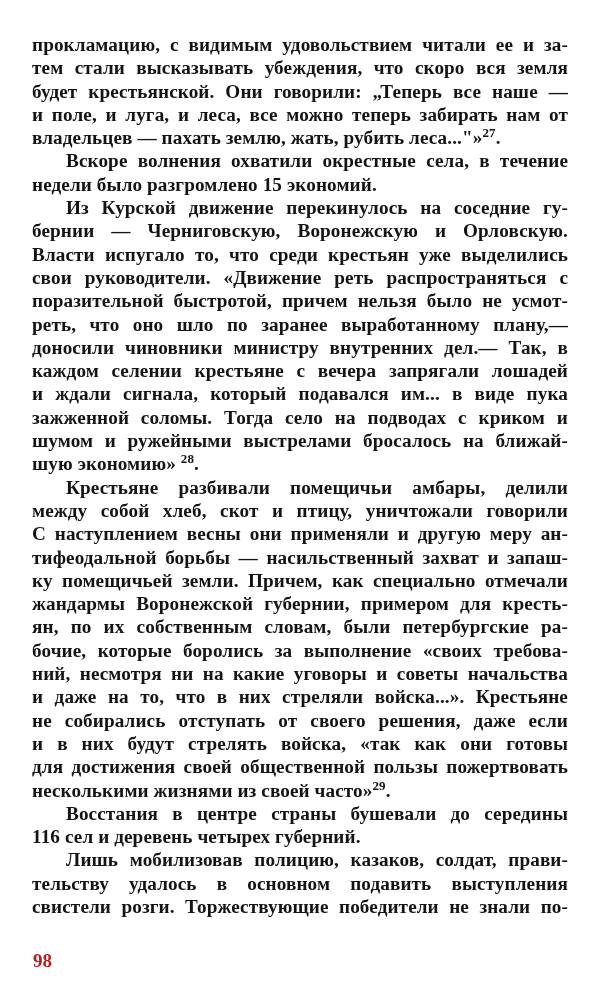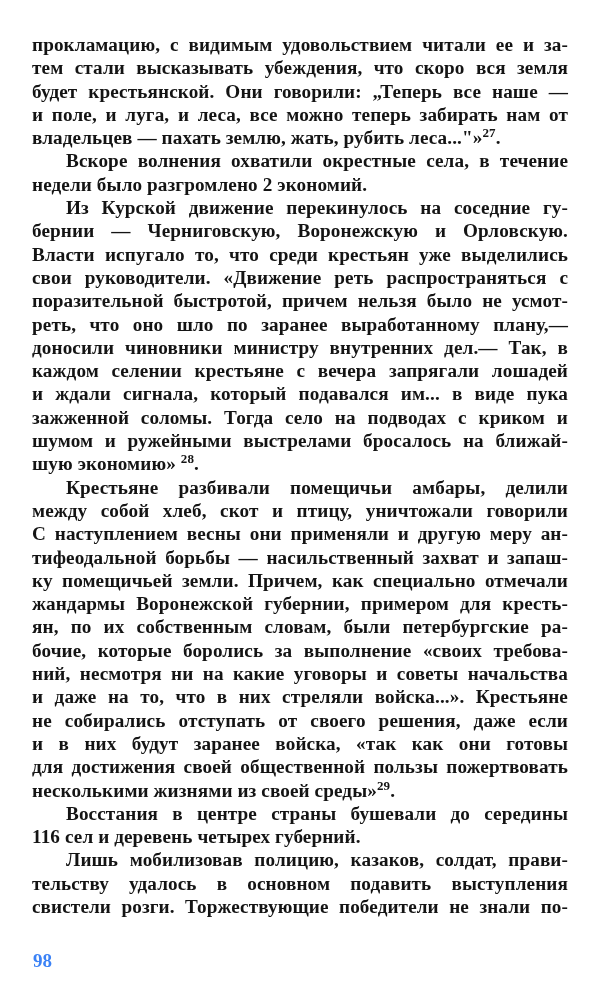--- a/index.html
+++ b/index.html
@@ -10,34 +10,34 @@
     font-size:19.2px; line-height:23.3px; color:#141414;
     letter-spacing:0.1px; font-weight:bold;
   }
   .line { display:block; text-align:justify; text-align-last:justify; white-space:nowrap; height:23.3px; }
   .line.last { text-align-last:left; }
   .line.indent { padding-left:34px; }
   sup { font-size:13px; line-height:0; vertical-align:7px; }
   .pagenum {
     position:absolute; left:33px; top:950px;
     font-family: "Liberation Serif", "DejaVu Serif", serif;
-    font-size:19px; font-weight:bold; color:#3b82f6;
+    font-size:19px; font-weight:bold; color:#b91c1c;
   }
 </style>
 </head>
 <body>
 
 <div class="page" id="page-body">
     <div class="line"><span>прокламацию, с видимым удовольствием читали ее и за-</span></div>
     <div class="line"><span>тем стали высказывать убеждения, что скоро вся земля</span></div>
     <div class="line"><span>будет крестьянской. Они говорили: „Теперь все наше —</span></div>
     <div class="line"><span>и поле, и луга, и леса, все можно теперь забирать нам от</span></div>
     <div class="line last"><span>владельцев — пахать землю, жать, рубить леса..."»</span><sup>27</sup><span>.</span></div>
     <div class="line indent"><span>Вскоре волнения охватили окрестные села, в течение</span></div>
-    <div class="line last"><span>недели было разгромлено 2 экономий.</span></div>
+    <div class="line last"><span>недели было разгромлено 15 экономий.</span></div>
     <div class="line indent"><span>Из Курской движение перекинулось на соседние гу-</span></div>
     <div class="line"><span>бернии — Черниговскую, Воронежскую и Орловскую.</span></div>
     <div class="line"><span>Власти испугало то, что среди крестьян уже выделились</span></div>
     <div class="line"><span>свои руководители. «Движение реть распространяться с</span></div>
     <div class="line"><span>поразительной быстротой, причем нельзя было не усмот-</span></div>
     <div class="line"><span>реть, что оно шло по заранее выработанному плану,—</span></div>
     <div class="line"><span>доносили чиновники министру внутренних дел.— Так, в</span></div>
     <div class="line"><span>каждом селении крестьяне с вечера запрягали лошадей</span></div>
     <div class="line"><span>и ждали сигнала, который подавался им... в виде пука</span></div>
     <div class="line"><span>зажженной соломы. Тогда село на подводах с криком и</span></div>
@@ -47,22 +47,22 @@
     <div class="line"><span>между собой хлеб, скот и птицу, уничтожали говорили</span></div>
     <div class="line"><span>С наступлением весны они применяли и другую меру ан-</span></div>
     <div class="line"><span>тифеодальной борьбы — насильственный захват и запаш-</span></div>
     <div class="line"><span>ку помещичьей земли. Причем, как специально отмечали</span></div>
     <div class="line"><span>жандармы Воронежской губернии, примером для кресть-</span></div>
     <div class="line"><span>ян, по их собственным словам, были петербургские ра-</span></div>
     <div class="line"><span>бочие, которые боролись за выполнение «своих требова-</span></div>
     <div class="line"><span>ний, несмотря ни на какие уговоры и советы начальства</span></div>
     <div class="line"><span>и даже на то, что в них стреляли войска...». Крестьяне</span></div>
     <div class="line"><span>не собирались отступать от своего решения, даже если</span></div>
-    <div class="line"><span>и в них будут заранее войска, «так как они готовы</span></div>
+    <div class="line"><span>и в них будут стрелять войска, «так как они готовы</span></div>
     <div class="line"><span>для достижения своей общественной пользы пожертвовать</span></div>
-    <div class="line last"><span>несколькими жизнями из своей среды»</span><sup>29</sup><span>.</span></div>
+    <div class="line last"><span>несколькими жизнями из своей часто»</span><sup>29</sup><span>.</span></div>
     <div class="line indent"><span>Восстания в центре страны бушевали до середины</span></div>
     <div class="line last"><span>116 сел и деревень четырех губерний.</span></div>
     <div class="line indent"><span>Лишь мобилизовав полицию, казаков, солдат, прави-</span></div>
     <div class="line"><span>тельству удалось в основном подавить выступления</span></div>
     <div class="line"><span>свистели розги. Торжествующие победители не знали по-</span></div>
   </div>
 <div class="pagenum">98</div>
 
 </body></html>

